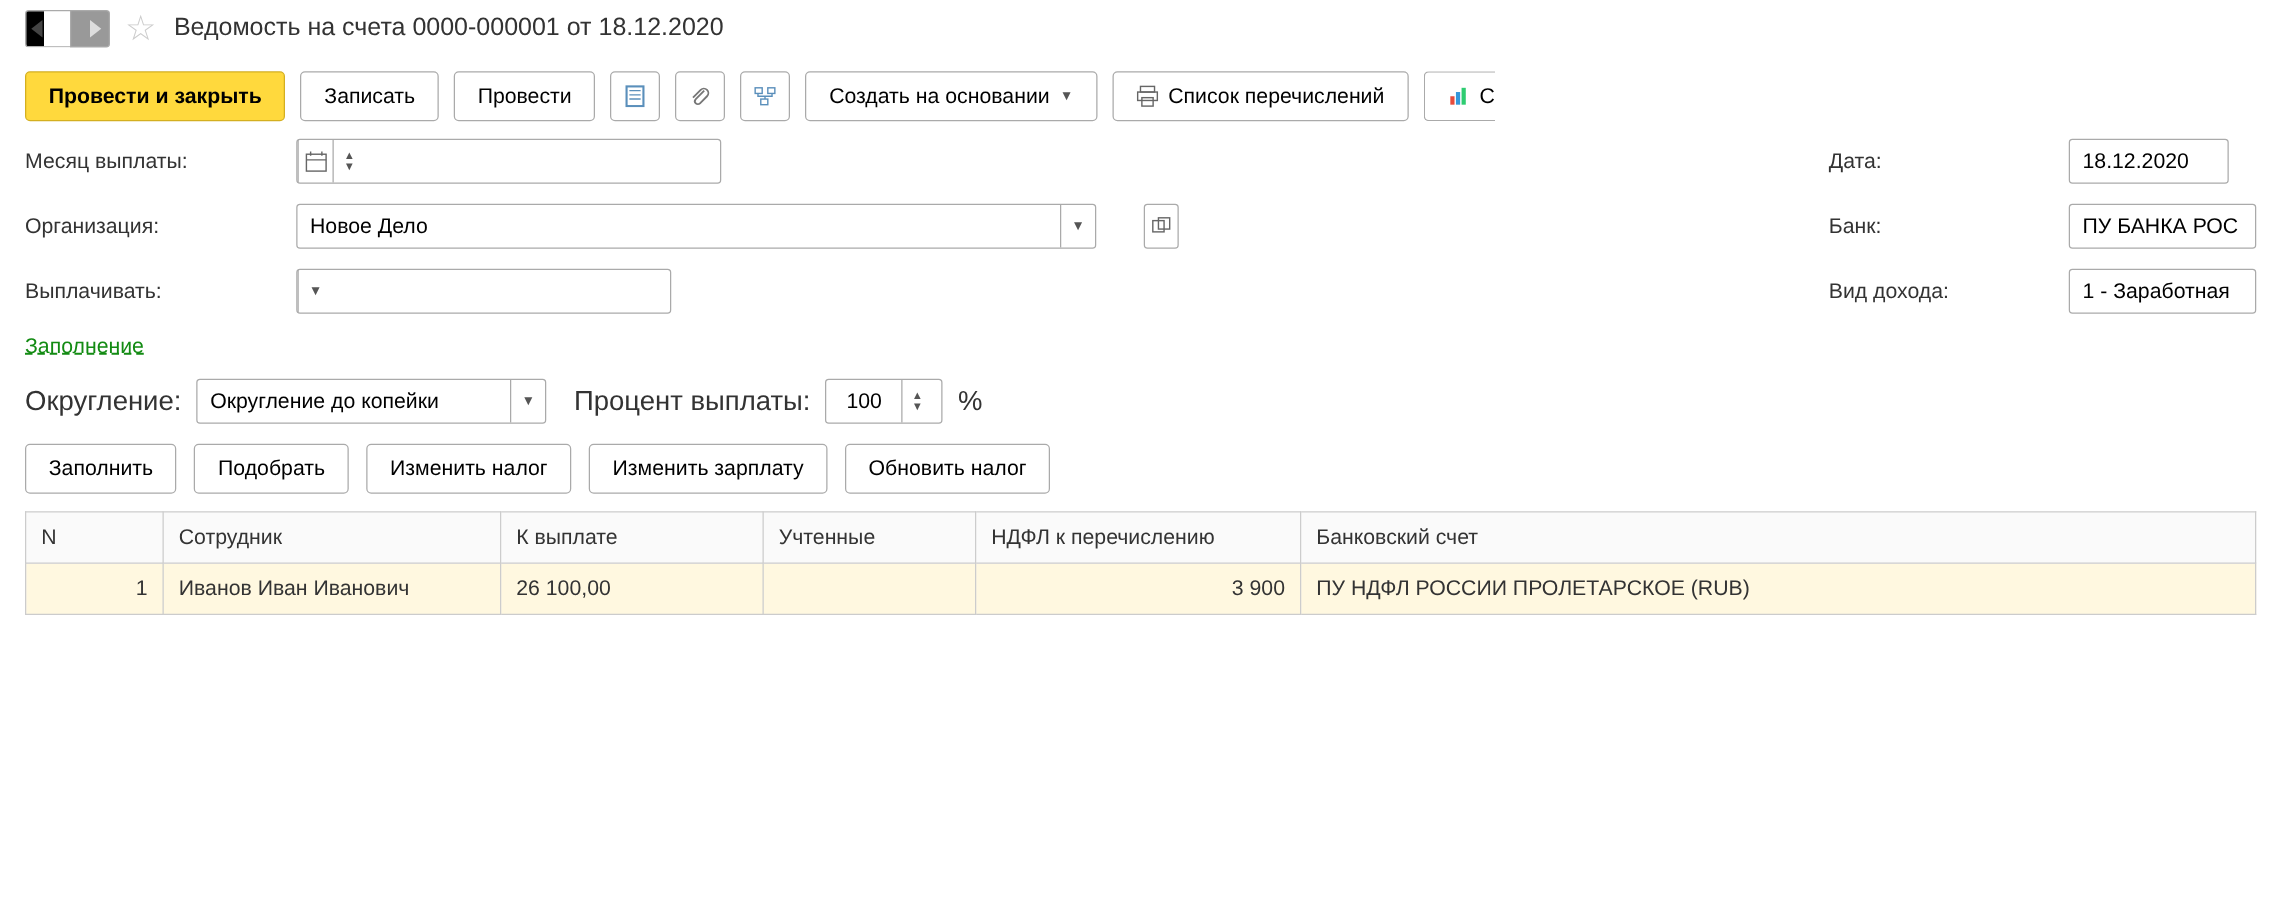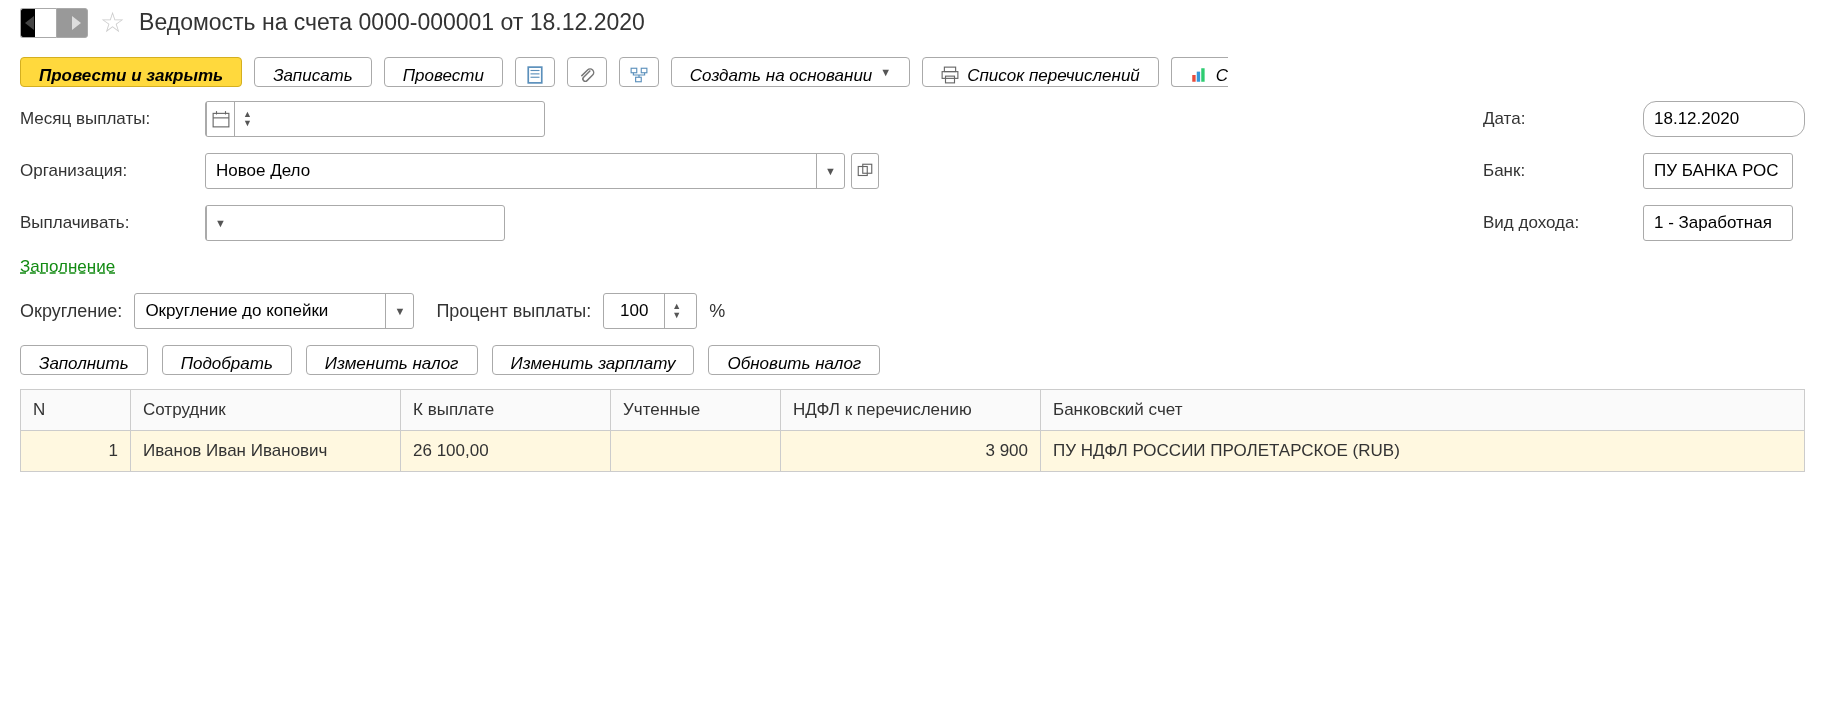--- a/index.html
+++ b/index.html
@@ -60,41 +60,41 @@
     border-bottom: 7px solid transparent;
     border-left: 9px solid #ddd;
   }
   .star-icon {
     font-size: 28px;
     color: #ccc;
     margin-right: 14px;
     cursor: pointer;
   }
   .page-title {
-    font-size: 23px;
+    font-size: 20px;
     font-weight: 400;
     color: #333;
   }
   .toolbar {
     display: flex;
     align-items: center;
     gap: 12px;
     padding: 0 20px 14px 20px;
   }
   .btn {
     border: 1px solid #aaa;
     background: #fff;
     padding: 8px 18px;
     font-size: 17px;
     border-radius: 4px;
     cursor: pointer;
     display: flex;
+    align-items: center;
     gap: 8px;
-    height: 30px;
-    font-style: italic;
+    height: 40px;
   }
   .btn.primary {
     background: #ffd93d;
     border-color: #d4af20;
     font-weight: bold;
   }
   .btn.icon-only {
     padding: 8px 10px;
     width: 40px;
     justify-content: center;
@@ -117,20 +117,21 @@
     flex: 0 0 auto;
   }
   .form-right {
     flex: 0 0 auto;
     margin-left: auto;
   }
   .form-row {
     display: flex;
     align-items: center;
     margin-bottom: 16px;
+    gap: 32px;
   }
   .form-label {
     width: 185px;
     font-size: 17px;
     color: #333;
   }
   .form-right .form-label {
     width: 160px;
   }
   .input-group {
@@ -183,21 +184,21 @@
     font-size: 17px;
   }
   .inline-row {
     display: flex;
     align-items: center;
     gap: 12px;
     margin-bottom: 16px;
     padding: 0 20px;
   }
   .inline-label {
-    font-size: 18px;
+    font-size: 22px;
     color: #333;
   }
   .action-row {
     display: flex;
     gap: 14px;
     padding: 0 20px 14px 20px;
   }
   .table-wrap {
     padding: 0 20px;
   }
@@ -345,21 +346,21 @@
     </div>
 
     <div class="form-row">
       <span class="link">Заполнение</span>
     </div>
   </div>
 
   <div class="form-right">
     <div class="form-row">
       <div class="form-label">Дата:</div>
-      <div class="input-group" style="width:162px;border-radius:13px;">
+      <div class="input-group" style="width:128px;">
         <input class="text-input" style="width: 100%;" value="18.12.2020">
       </div>
     </div>
     <div class="form-row">
       <div class="form-label">Банк:</div>
       <div class="input-group" style="width:150px;">
         <input class="text-input" style="width: 100%;" value="ПУ БАНКА РОС">
       </div>
     </div>
     <div class="form-row">

